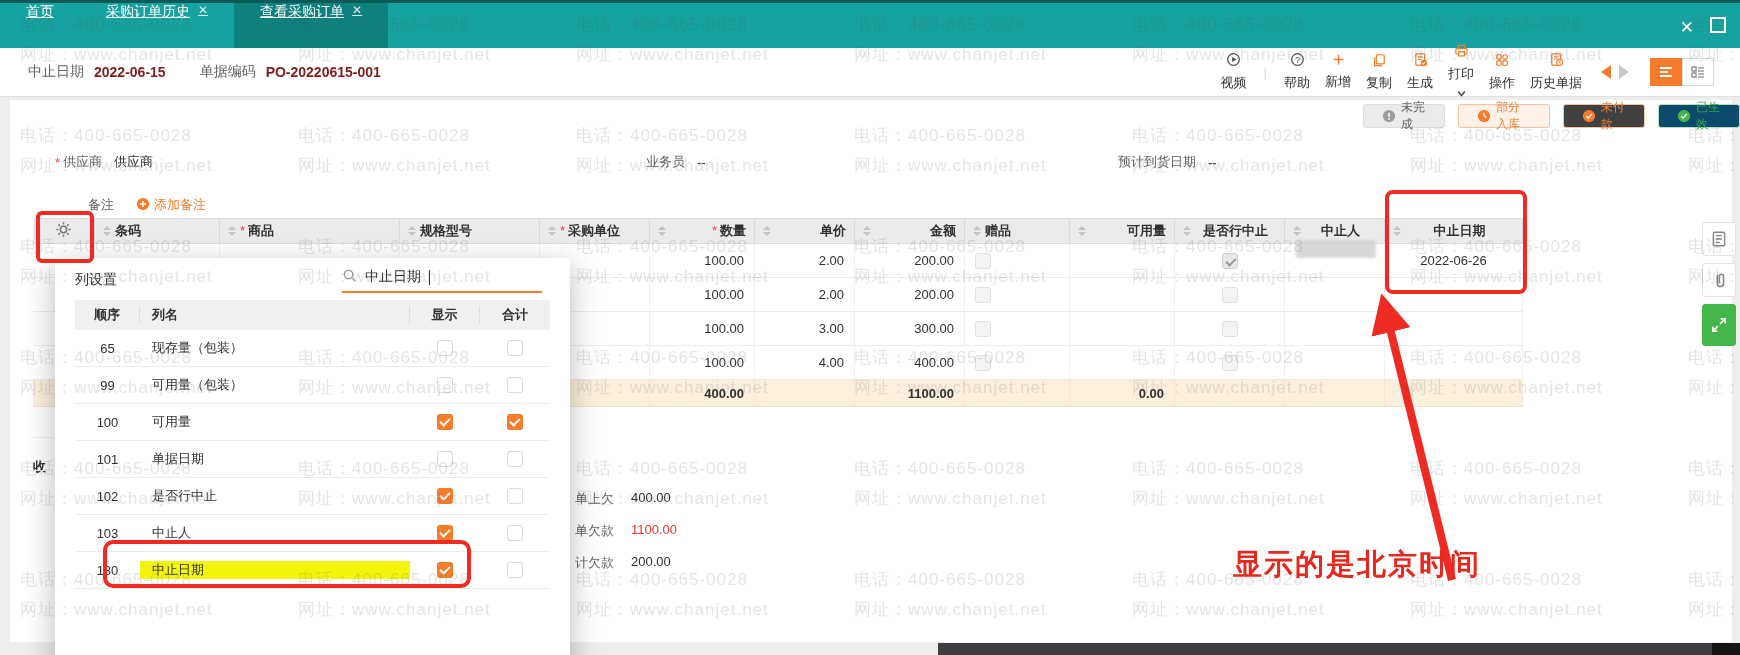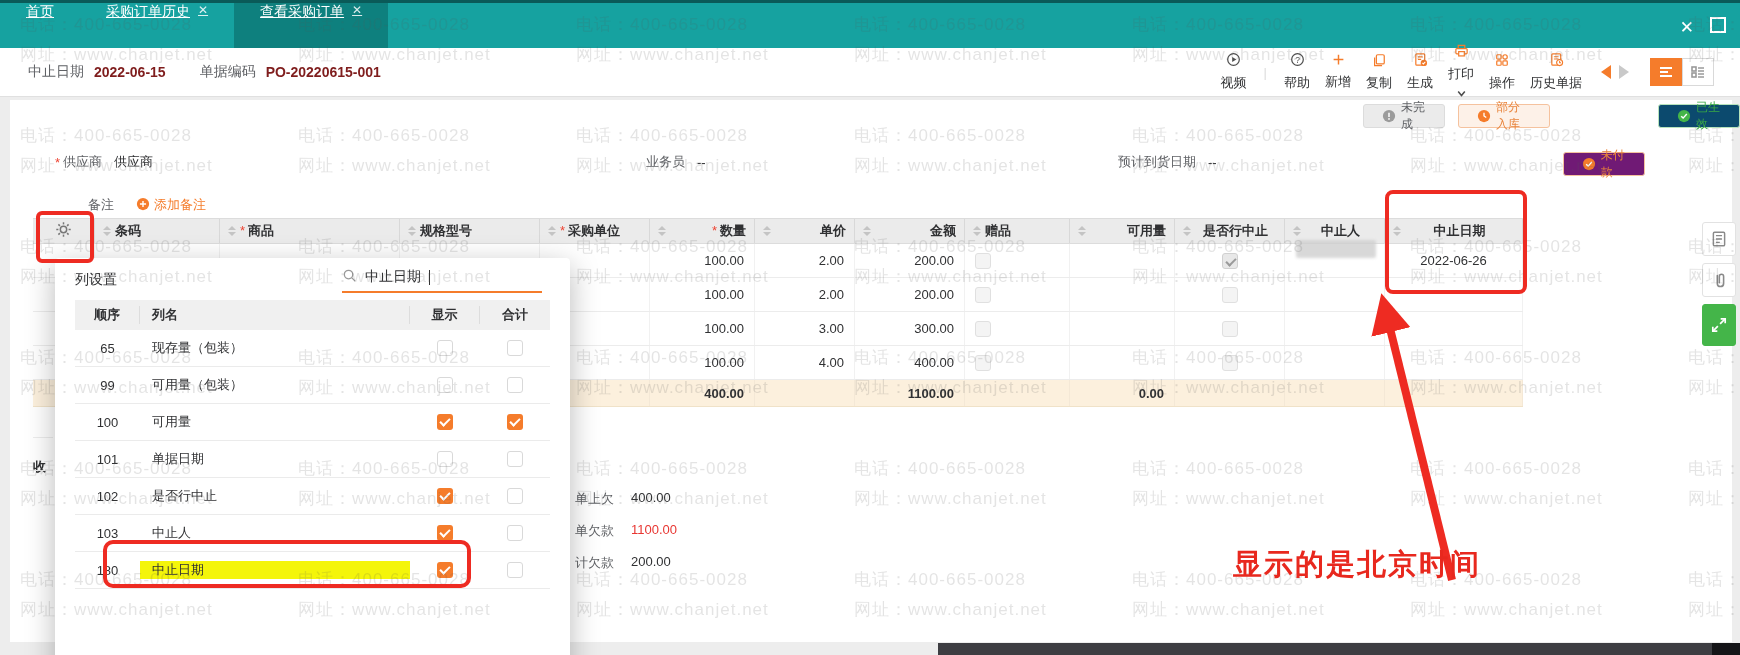--- a/index.html
+++ b/index.html
@@ -29,21 +29,21 @@
   .vtg{display:flex;margin-left:6px;}
   .vbtn{width:30px;height:26px;display:flex;align-items:center;justify-content:center;border:1px solid #d9d9d9;background:#fff;cursor:pointer;}
   .vbtn.active{background:#f57c2b;border-color:#f57c2b;}
   
   .card{position:absolute;left:10px;top:100px;width:1722px;height:542px;background:#fff;}
   
   .badges{position:absolute;left:1363px;top:104px;display:flex;gap:13px;z-index:3;}
   .badge{display:flex;align-items:center;gap:5px;height:24px;padding:0 18px;border-radius:3px;font-size:12px;box-sizing:border-box;border:1px solid transparent;}
   .badge.gray{background:#ebebeb;border-color:#dcdcdc;color:#606266;}
   .badge.orange{background:#fdf1e8;border-color:#f5c29e;color:#e8833a;}
-  .badge.orange-light{background:#701a75;border-color:#f5c29e;color:#e8833a;margin-top:48px;}
+  .badge.orange-light{background:#404040;border-color:#f5c29e;color:#e8833a;}
   .badge.green{background:#0c4a6e;border-color:#b7e3bc;color:#3aa845;}
   
   .ffield{position:absolute;font-size:13px;display:flex;align-items:center;z-index:2;}
   .ffield .lbl{color:#606266;margin-right:12px;}
   .ffield .val{color:#303133;}
   .req{color:#e43;font-weight:400;margin-right:3px;font-style:normal;}
   .f-supplier{left:55px;top:153px;}
   .f-salesman{left:646px;top:153px;}
   .f-eta{left:1118px;top:153px;}
   .f-note{left:88px;top:196px;}

